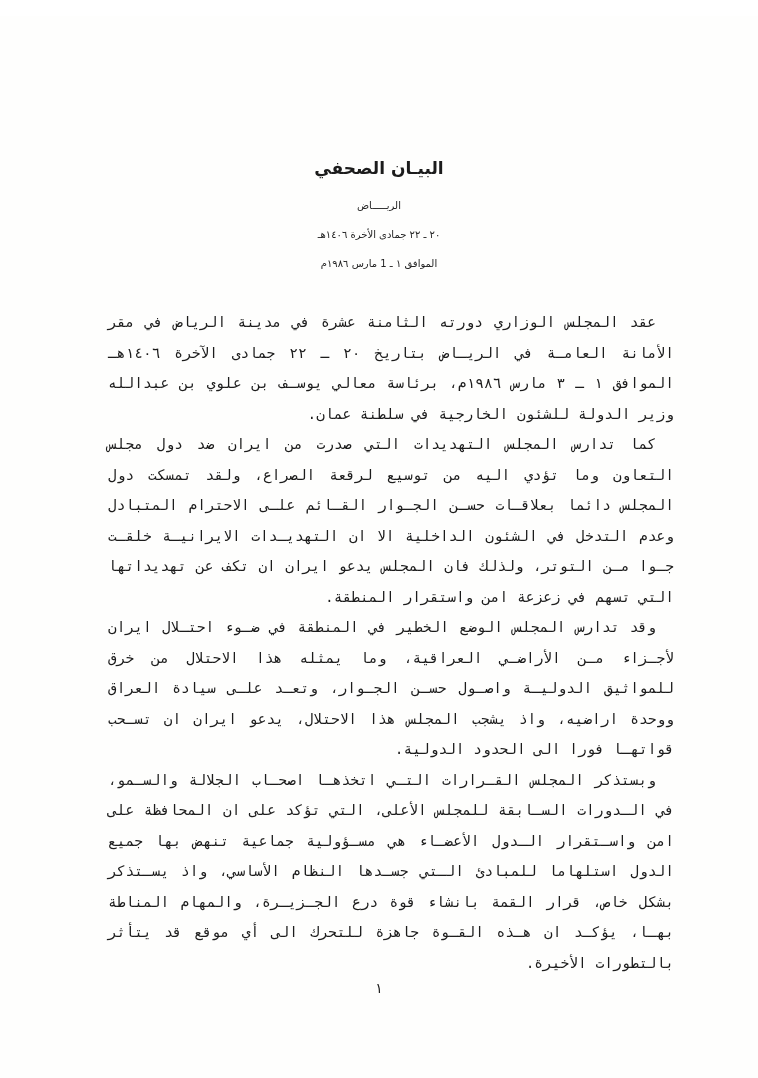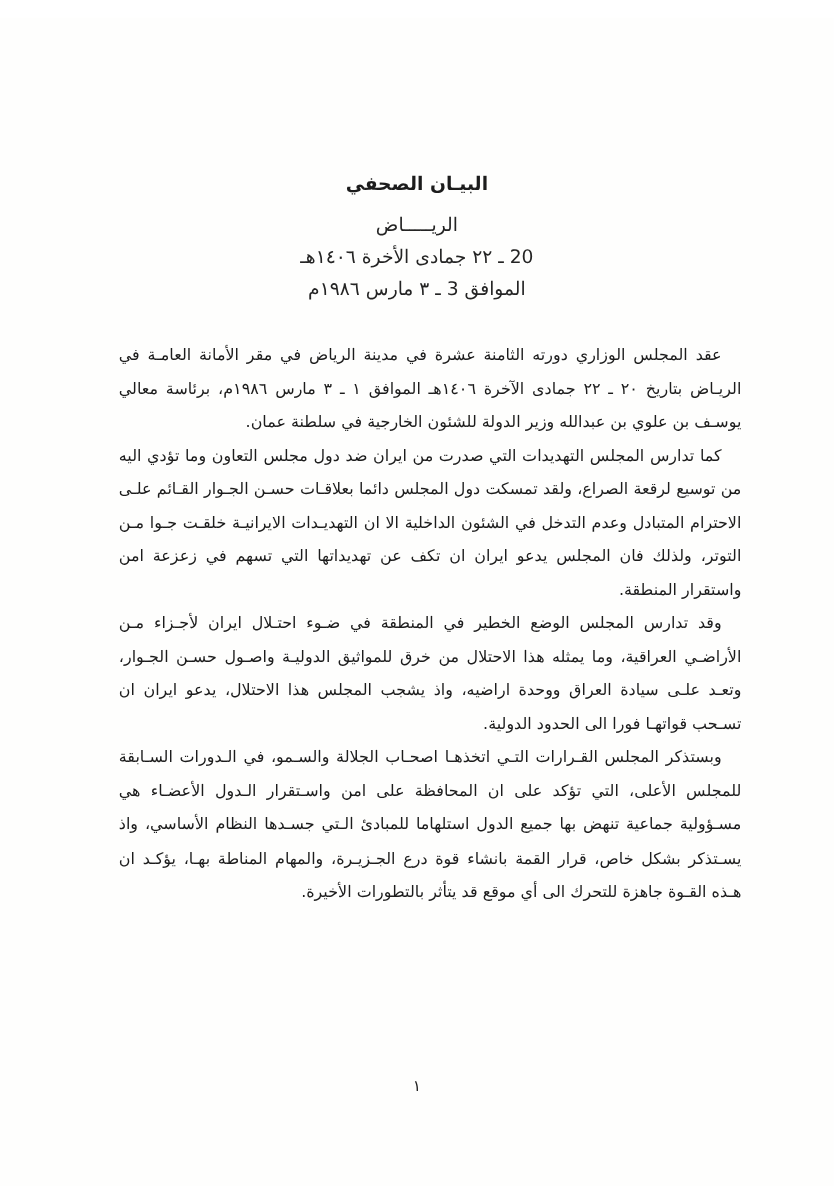--- a/index.html
+++ b/index.html
@@ -24,33 +24,34 @@
     text-align: center;
   }
   .title-line {
     font-weight: bold;
     font-size: 17px;
     line-height: 33px;
     letter-spacing: 0.5px;
   }
   .sub-line {
     font-weight: normal;
-    font-size: 17px;
+    font-size: 10px;
     line-height: 29px;
     color: #242424;
   }
   .sub-line.first {
     margin-top: 6px;
   }
   .body-text {
     margin-top: 30px;
     padding: 0 84px 0 108px;
     text-align: justify;
     font-size: 14.5px;
     line-height: 30.5px;
+    font-family: Liberation Mono, monospace;
   }
   .body-text p {
     margin: 0;
     text-indent: 18px;
   }
   .page-number {
     position: absolute;
     bottom: 98px;
     left: 0;
     right: 0;
@@ -60,22 +61,22 @@
   }
 </style>
 </head>
 <body>
 
 <div class="page">
 
   <header class="title-block">
     <div class="title-line">البيـان الصحفي</div>
     <div class="sub-line first">الريـــــاض</div>
-    <div class="sub-line">20 ـ ٢٢ جمادى الأخرة ١٤٠٦هـ</div>
-    <div class="sub-line">الموافق 3 ـ ٣ مارس ١٩٨٦م</div>
+    <div class="sub-line">٢٠ ـ ٢٢ جمادى الأخرة ١٤٠٦هـ</div>
+    <div class="sub-line">الموافق ١ ـ 1 مارس ١٩٨٦م</div>
   </header>
 
   <main class="body-text">
     <p>عقد المجلس الوزاري دورته الثامنة عشرة في مدينة الرياض في مقر الأمانة العامـة في الريـاض بتاريخ ٢٠ ـ ٢٢ جمادى الآخرة ١٤٠٦هـ الموافق ١ ـ ٣ مارس ١٩٨٦م، برئاسة معالي يوسـف بن علوي بن عبدالله وزير الدولة للشئون الخارجية في سلطنة عمان.</p>
     <p>كما تدارس المجلس التهديدات التي صدرت من ايران ضد دول مجلس التعاون وما تؤدي اليه من توسيع لرقعة الصراع، ولقد تمسكت دول المجلس دائما بعلاقـات حسـن الجـوار القـائم علـى الاحترام المتبادل وعدم التدخل في الشئون الداخلية الا ان التهديـدات الايرانيـة خلقـت جـوا مـن التوتر، ولذلك فان المجلس يدعو ايران ان تكف عن تهديداتها التي تسهم في زعزعة امن واستقرار المنطقة.</p>
     <p>وقد تدارس المجلس الوضع الخطير في المنطقة في ضـوء احتـلال ايران لأجـزاء مـن الأراضـي العراقية، وما يمثله هذا الاحتلال من خرق للمواثيق الدوليـة واصـول حسـن الجـوار، وتعـد علـى سيادة العراق ووحدة اراضيه، واذ يشجب المجلس هذا الاحتلال، يدعو ايران ان تسـحب قواتهـا فورا الى الحدود الدولية.</p>
     <p>وبستذكر المجلس القـرارات التـي اتخذهـا اصحـاب الجلالة والسـمو، في الـدورات السـابقة للمجلس الأعلى، التي تؤكد على ان المحافظة على امن واسـتقرار الـدول الأعضـاء هي مسـؤولية جماعية تنهض بها جميع الدول استلهاما للمبادئ الـتي جسـدها النظام الأساسي، واذ يسـتذكر بشكل خاص، قرار القمة بانشاء قوة درع الجـزيـرة، والمهام المناطة بهـا، يؤكـد ان  هـذه القـوة جاهزة للتحرك الى أي موقع قد يتأثر بالتطورات الأخيرة.</p>
   </main>
 
   <footer class="page-number">١</footer>

